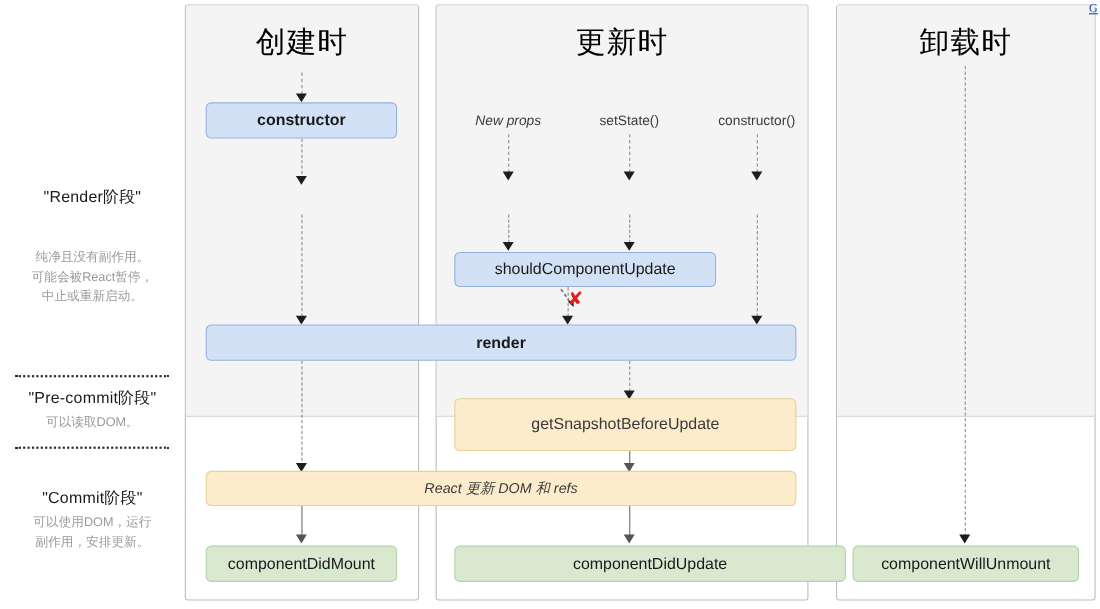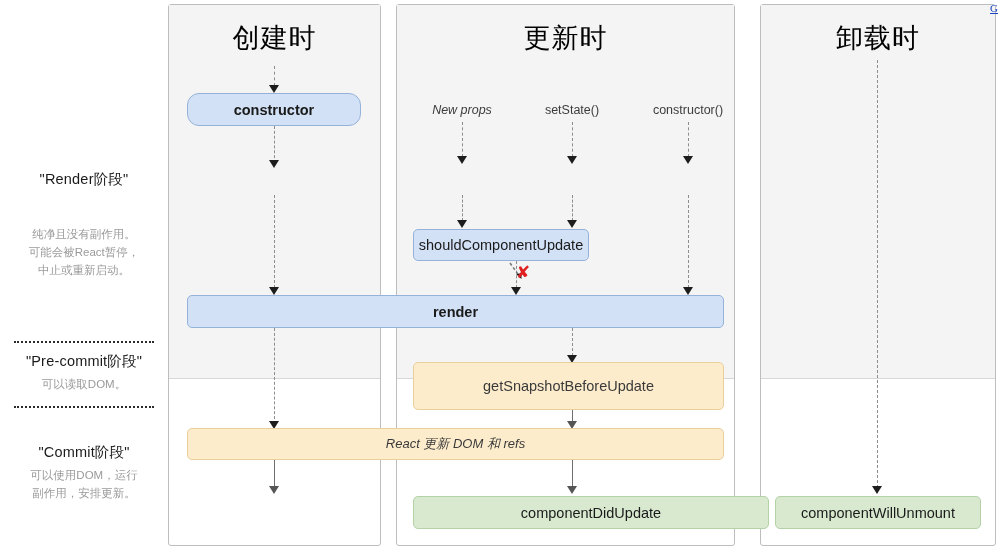--- a/index.html
+++ b/index.html
@@ -192,31 +192,32 @@
   <div class="sline" style="left:572px;top:458px;height:31px;"></div>
   <div class="ahead thin" style="left:572px;top:486px;"></div>
 
   <div class="dline" style="left:877px;top:60px;height:428px;"></div>
   <div class="ahead" style="left:877px;top:486px;"></div>
 
   <div class="trig it" style="left:462px;top:103px;">New props</div>
   <div class="trig" style="left:572px;top:103px;">setState()</div>
   <div class="trig" style="left:688px;top:103px;">constructor()</div>
 
-  <div class="node n-blue bold" style="left:187px;top:93px;width:174px;height:33px;border-radius:12px;">constructor</div>
-
-
-  <div class="node n-blue" style="left:413px;top:229px;width:176px;height:32px;">shouldComponentUpdate</div>
+  <div class="node n-blue bold" style="left:187px;top:93px;width:174px;height:33px;">constructor</div>
+
+
+  <div class="node n-blue" style="left:413px;top:229px;width:238px;height:32px;">shouldComponentUpdate</div>
 
   <div class="node n-blue bold" style="left:187px;top:295px;width:537px;height:33px;">render</div>
 
   <div class="node n-amber" style="left:413px;top:362px;width:311px;height:48px;">getSnapshotBeforeUpdate</div>
 
   <div class="node n-amber ital" style="left:187px;top:428px;width:537px;height:32px;">React 更新 DOM 和 refs</div>
 
+  <div class="node n-green" style="left:187px;top:496px;width:174px;height:33px;">componentDidMount</div>
 
   <div class="node n-green" style="left:413px;top:496px;width:356px;height:33px;">componentDidUpdate</div>
 
   <div class="node n-green" style="left:775px;top:496px;width:206px;height:33px;">componentWillUnmount</div>
 
   <a class="corner-link" href="#">G</a>
 
 </div>
 
 </body></html>

